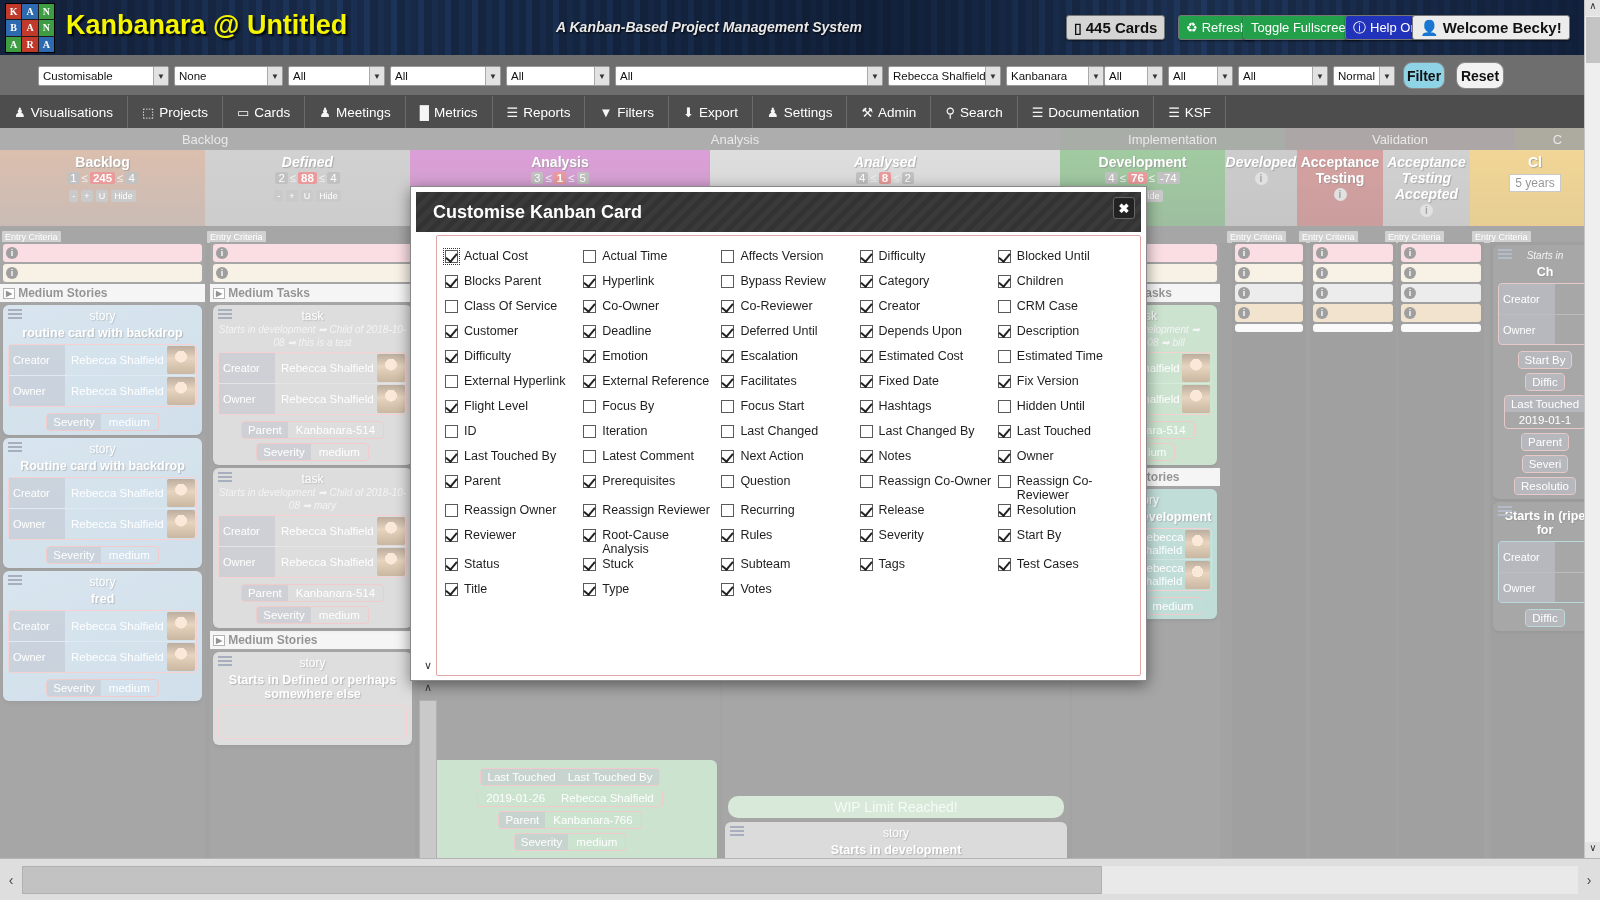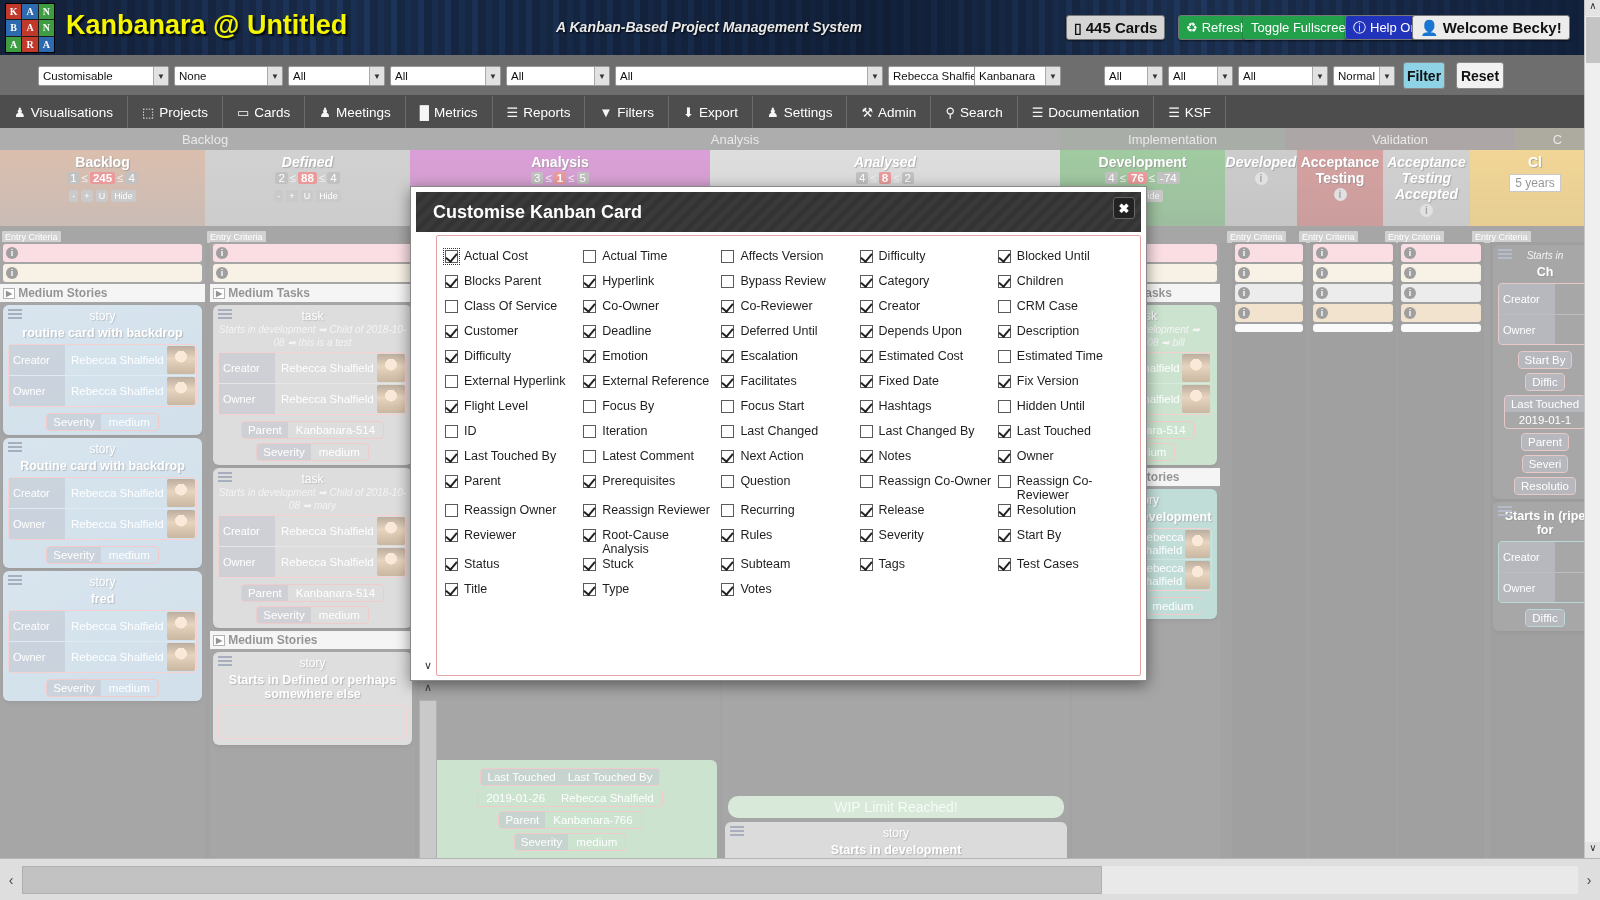--- a/index.html
+++ b/index.html
@@ -66,21 +66,21 @@
     background:#fff; border:1px solid #999; border-radius:2px;
     font-size:11.5px; color:#111; display:flex; align-items:center;
   }
   .sel span.v { padding-left:4px; flex:1; overflow:hidden; white-space:nowrap; }
   .sel i.arw {
     width:15px; height:18px; background:#e2e2e2; border-left:1px solid #aaa;
     display:flex; align-items:center; justify-content:center;
     font-style:normal; font-size:8px; color:#333;
   }
   #filter-btn, #reset-btn {
-    position:absolute; top:62px; height:27px; border:1px solid #888; border-radius:3px;
+    position:absolute; top:62px; height:27px; border:1px solid #888; border-radius:9px;
     font-size:14px; font-weight:bold; color:#111;
     display:flex; align-items:center; justify-content:center;
   }
   #filter-btn { left:1403px; width:42px; background:#8ed3e6; }
   #reset-btn  { left:1456px; width:48px; background:#f2f2f2; }
 
   
   #nav {
     position:absolute; left:0; top:96px; width:1600px; height:32px;
     background:#4d4d4d; display:flex; align-items:stretch;
@@ -264,21 +264,21 @@
       <i class="arw">▼</i>
     </div>
     <div class="sel" style="left: 615px; width: 268px;">
       <span class="v">All</span>
       <i class="arw">▼</i>
     </div>
     <div class="sel" style="left: 888px; width: 113px;">
       <span class="v">Rebecca Shalfield</span>
       <i class="arw">▼</i>
     </div>
-    <div class="sel" style="left: 974px; width: 87px;">
+    <div class="sel" style="left: 1006px; width: 98px;">
       <span class="v">Kanbanara</span>
       <i class="arw">▼</i>
     </div>
     <div class="sel" style="left: 1104px; width: 59px;">
       <span class="v">All</span>
       <i class="arw">▼</i>
     </div>
     <div class="sel" style="left: 1168px; width: 65px;">
       <span class="v">All</span>
       <i class="arw">▼</i>

